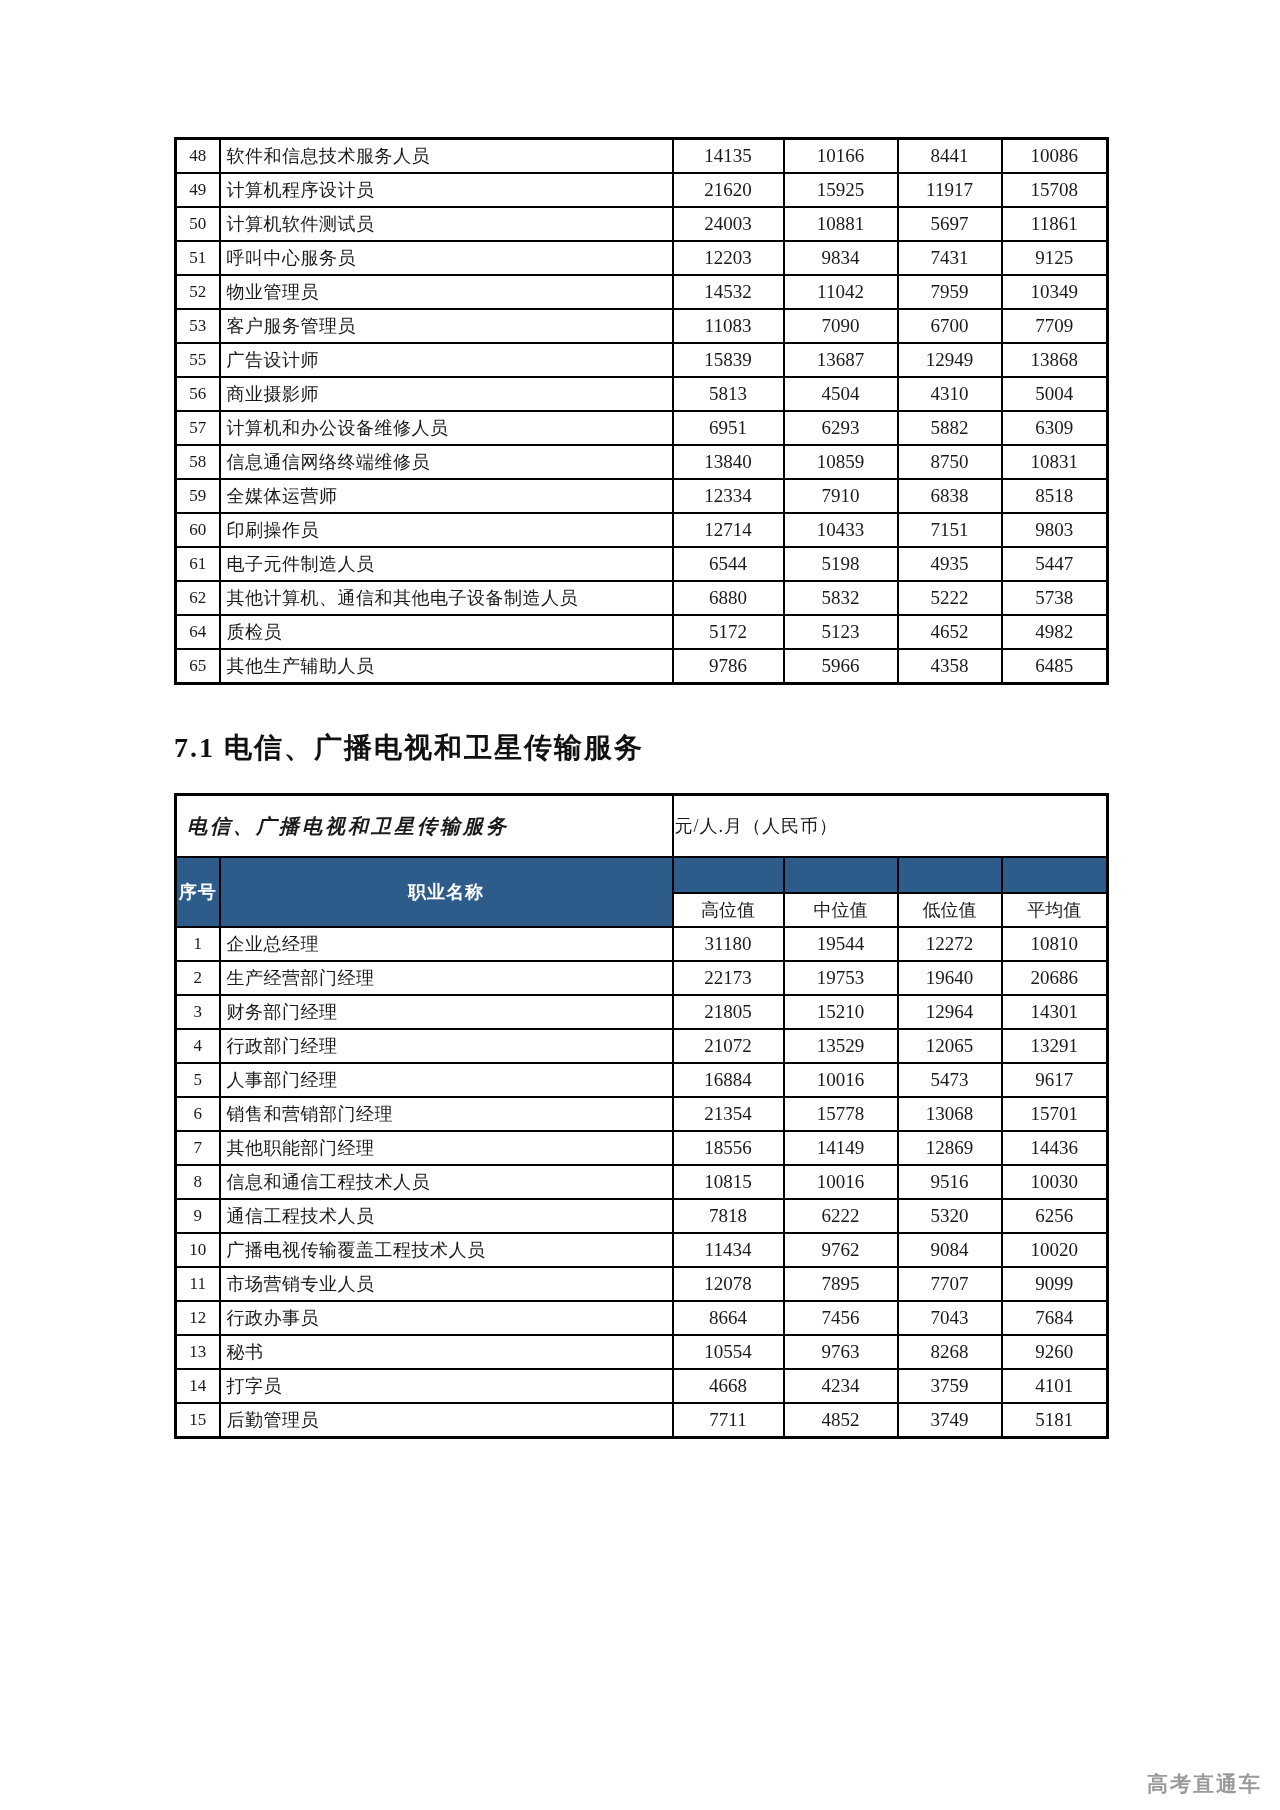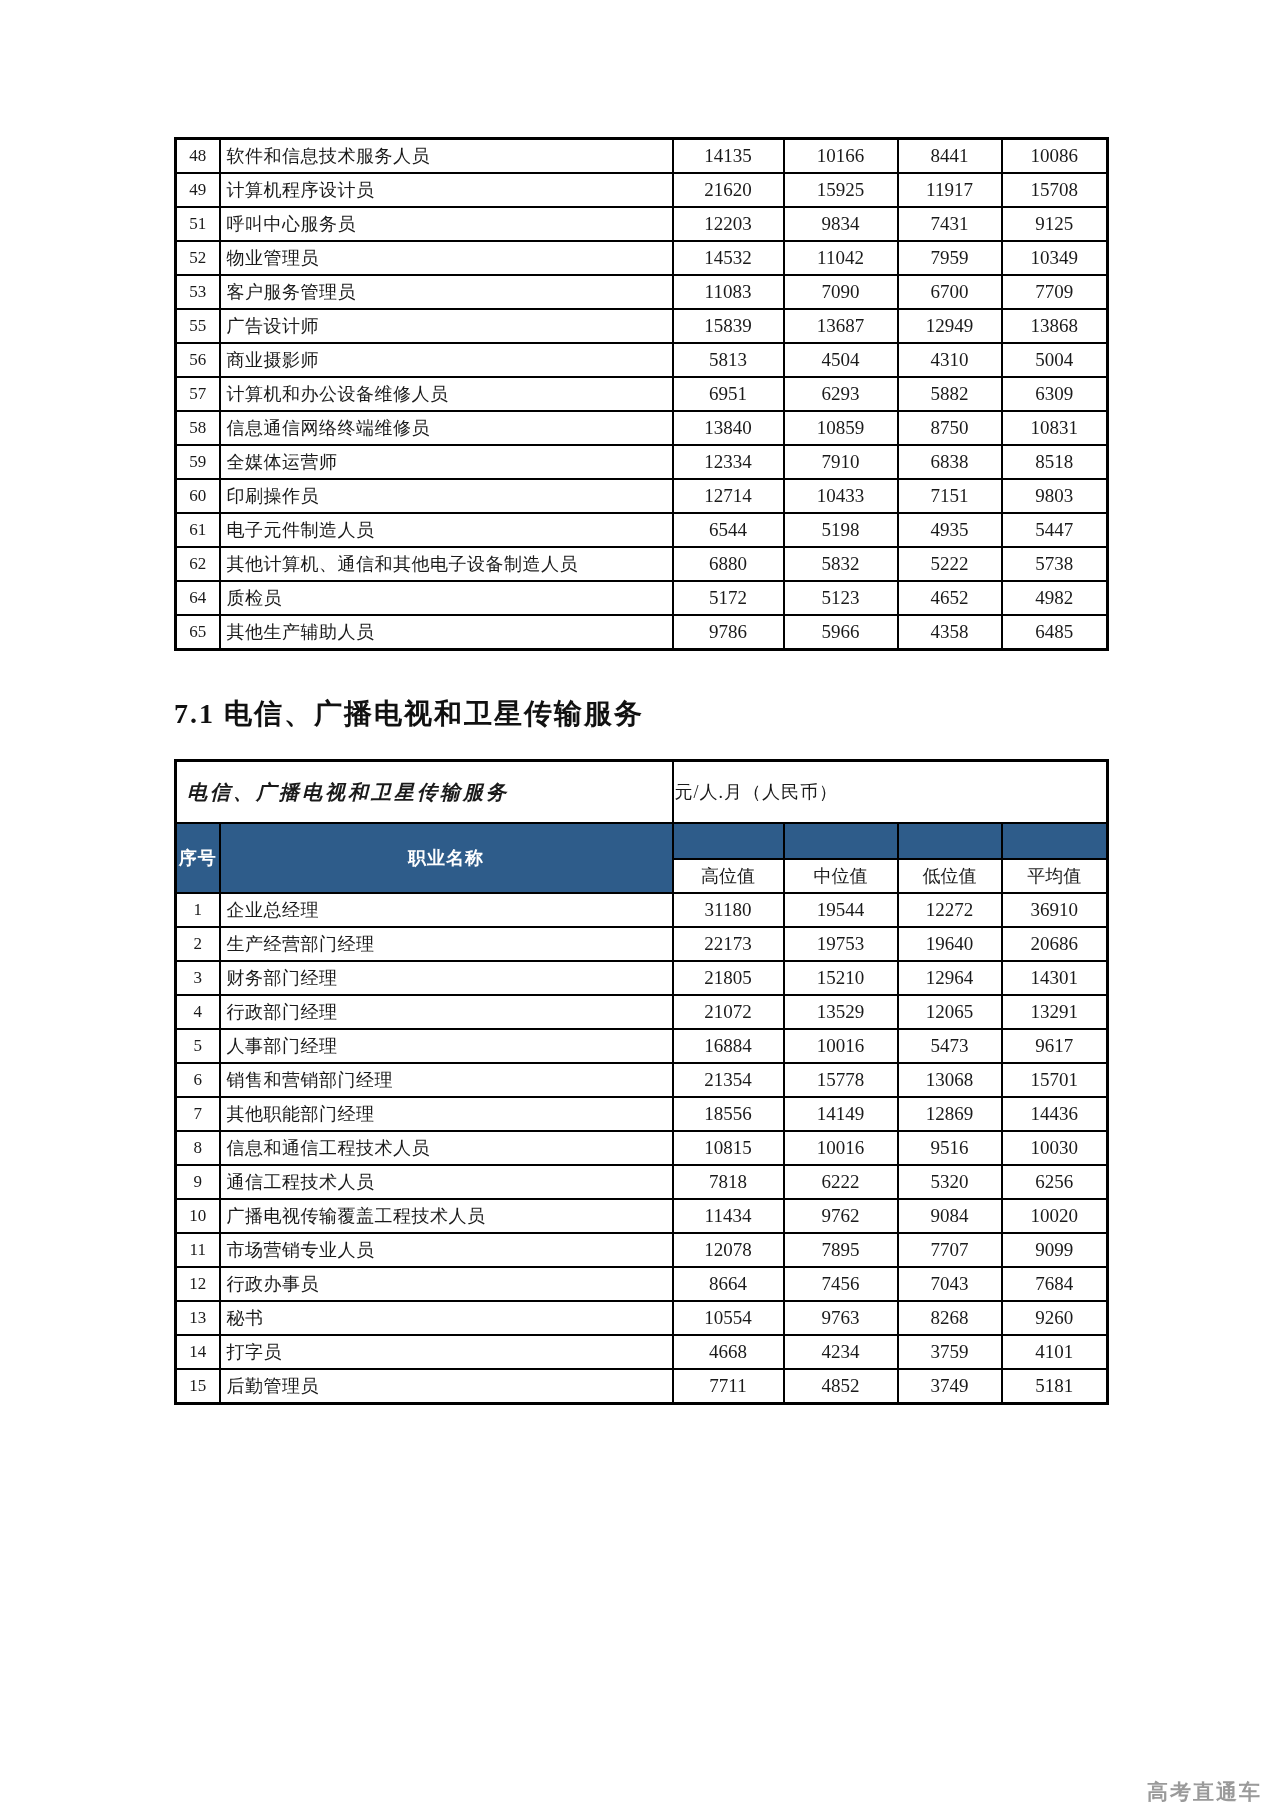--- a/index.html
+++ b/index.html
@@ -105,21 +105,21 @@
     margin-left:174px;
     margin-top:20px;
     text-align:center;
     font-size:17px;
     font-family:"Liberation Serif","DejaVu Serif",serif;
   }
 
   .watermark {
     position:absolute;
     right:18px;
-    bottom:4px;
+    bottom:12px;
     font-size:21px;
     font-weight:bold;
     color:#9a9a9a;
     letter-spacing:2px;
     font-family:"Liberation Sans","DejaVu Sans",sans-serif;
   }
 </style>
 </head>
 <body>
 
@@ -148,20 +148,28 @@
 
           <tr>
             <td class="cell-no">49</td>
             <td class="cell-name">计算机程序设计员</td>
             <td class="cell-val">21620</td>
             <td class="cell-val">15925</td>
             <td class="cell-val">11917</td>
             <td class="cell-val">15708</td>
           </tr>
 
+          <tr>
+            <td class="cell-no">50</td>
+            <td class="cell-name">计算机软件测试员</td>
+            <td class="cell-val">24003</td>
+            <td class="cell-val">10881</td>
+            <td class="cell-val">5697</td>
+            <td class="cell-val">11861</td>
+          </tr>
 
           <tr>
             <td class="cell-no">51</td>
             <td class="cell-name">呼叫中心服务员</td>
             <td class="cell-val">12203</td>
             <td class="cell-val">9834</td>
             <td class="cell-val">7431</td>
             <td class="cell-val">9125</td>
           </tr>
 
@@ -311,21 +319,21 @@
         </tr>
       </tbody>
       <tbody>
 
           <tr>
             <td class="cell-no">1</td>
             <td class="cell-name">企业总经理</td>
             <td class="cell-val">31180</td>
             <td class="cell-val">19544</td>
             <td class="cell-val">12272</td>
-            <td class="cell-val">36910</td>
+            <td class="cell-val">10810</td>
           </tr>
 
           <tr>
             <td class="cell-no">2</td>
             <td class="cell-name">生产经营部门经理</td>
             <td class="cell-val">22173</td>
             <td class="cell-val">19753</td>
             <td class="cell-val">19640</td>
             <td class="cell-val">20686</td>
           </tr>

